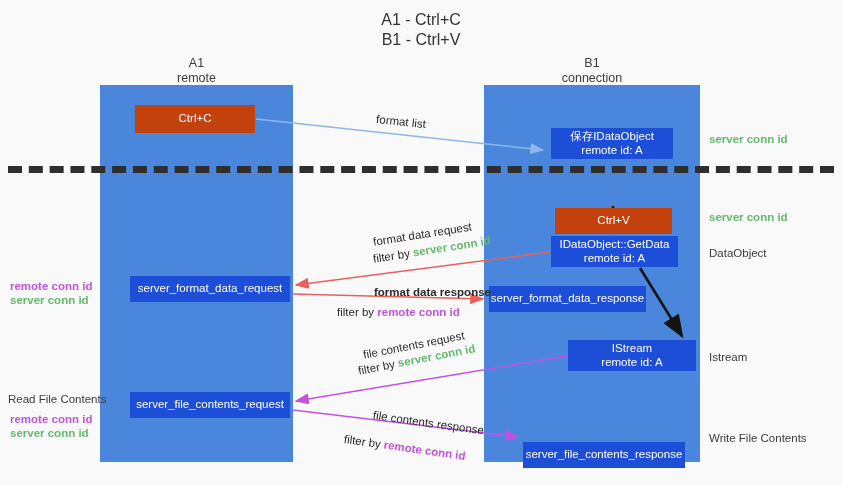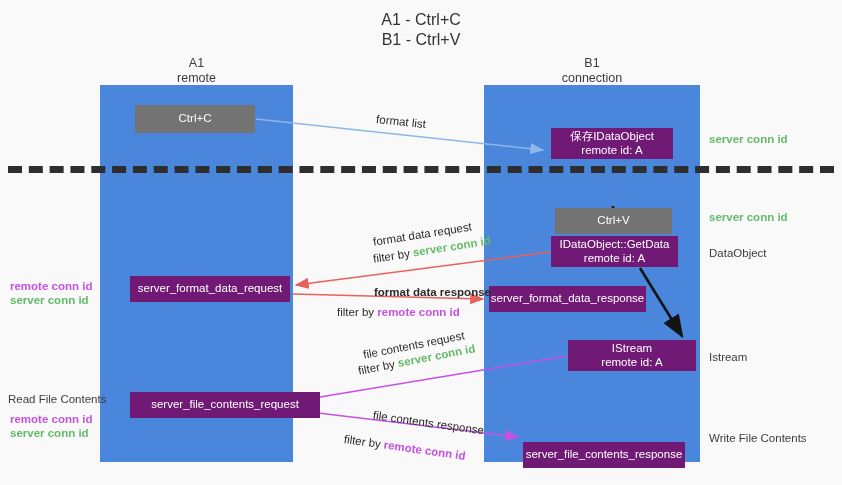--- a/index.html
+++ b/index.html
@@ -53,31 +53,31 @@
     display: flex;
     flex-direction: column;
     align-items: center;
     justify-content: center;
     color: #ffffff;
     font-size: 11.5px;
     line-height: 13.5px;
     text-align: center;
     padding: 2px 4px;
   }
-  .box-green { background: #737373; text-align: center; }
-  .box-orange { background: #701a75; }
+  .box-green { background: #c2410c; text-align: center; }
+  .box-orange { background: #1d4ed8; }
 
   .b-ctrlc      { left: 135px; top: 105px; width: 120px; height: 28px; }
   .b-idataobj   { left: 551px; top: 128px; width: 122px; height: 31px; }
   .b-ctrlv      { left: 555px; top: 180px; width: 117px; height: 26px; margin-top: 28px; }
   .b-getdata    { left: 551px; top: 236px; width: 127px; height: 31px; }
   .b-fmtreq     { left: 130px; top: 276px; width: 160px; height: 26px; }
   .b-fmtresp    { left: 489px; top: 286px; width: 157px; height: 26px; }
   .b-istream    { left: 568px; top: 340px; width: 128px; height: 31px; }
-  .b-filereq    { left: 130px; top: 392px; width: 190px; height: 26px; }
+  .b-filereq    { left: 130px; top: 392px; width: 160px; height: 26px; }
   .b-fileresp   { left: 523px; top: 424px; width: 162px; height: 26px; margin-top: 18px; }
 
   .side-label {
     position: absolute;
     font-size: 11.5px;
     line-height: 14px;
   }
   .c-green  { color: #63bb6a; font-weight: bold; }
   .c-purple { color: #c452e0; font-weight: bold; }
   .c-dark   { color: #3c3c3c; }

